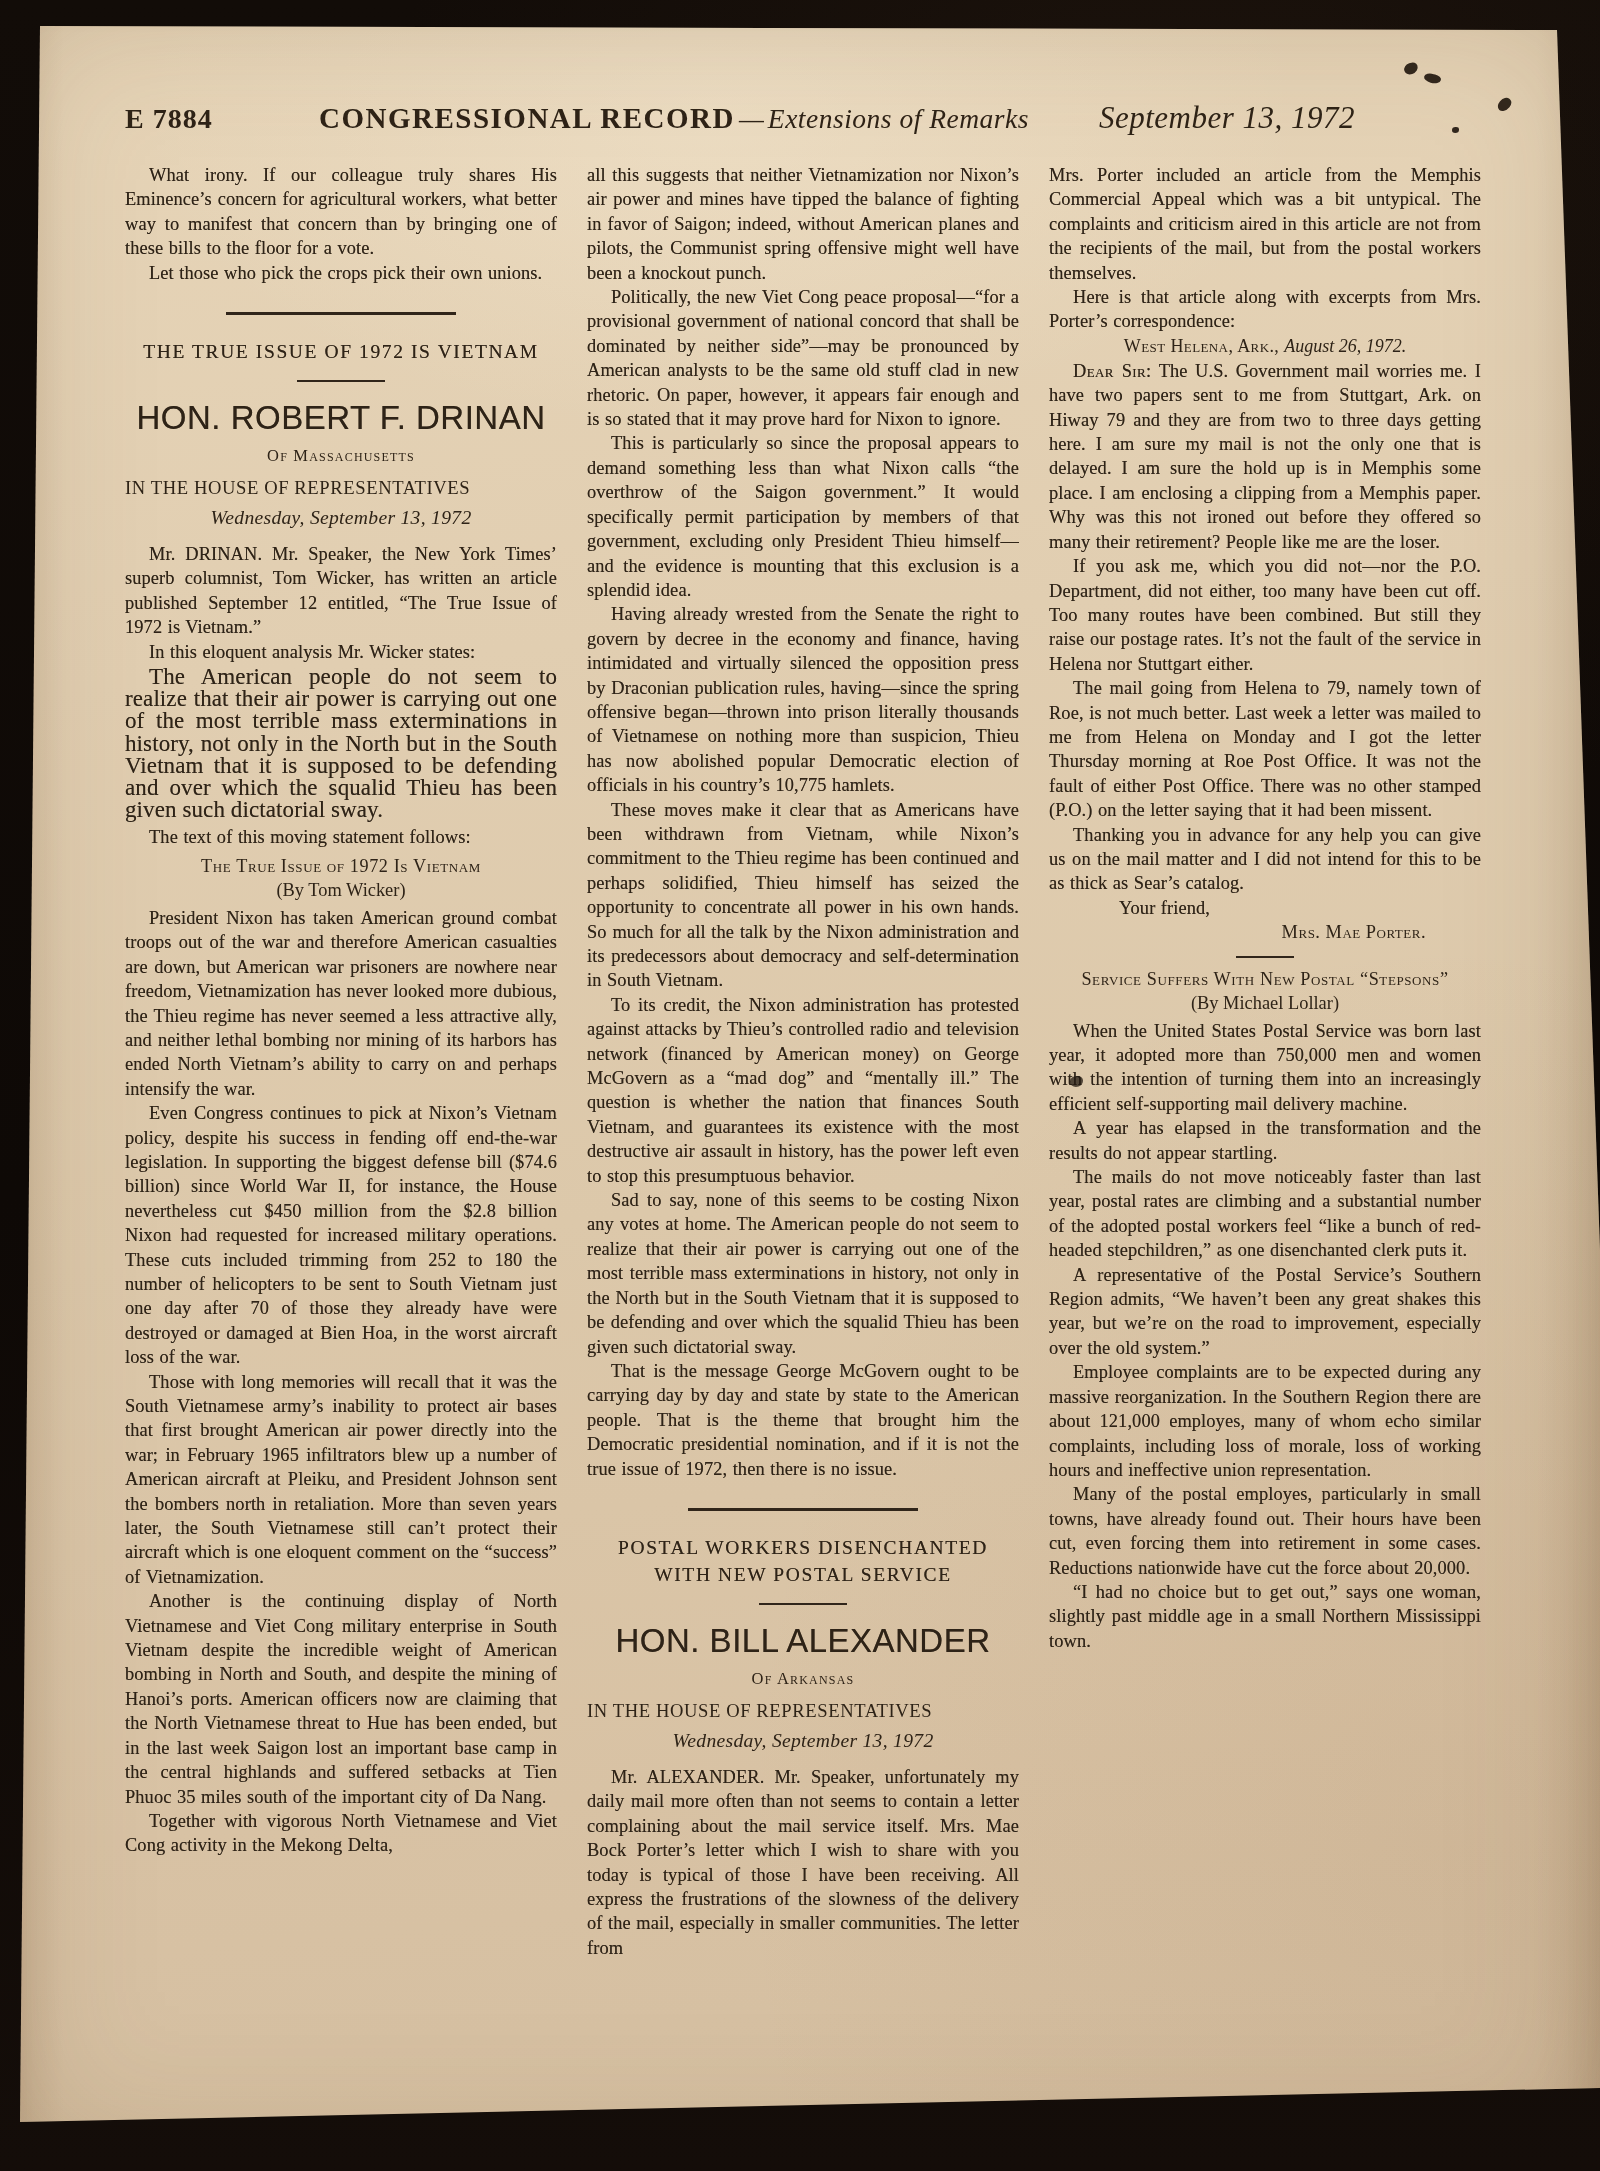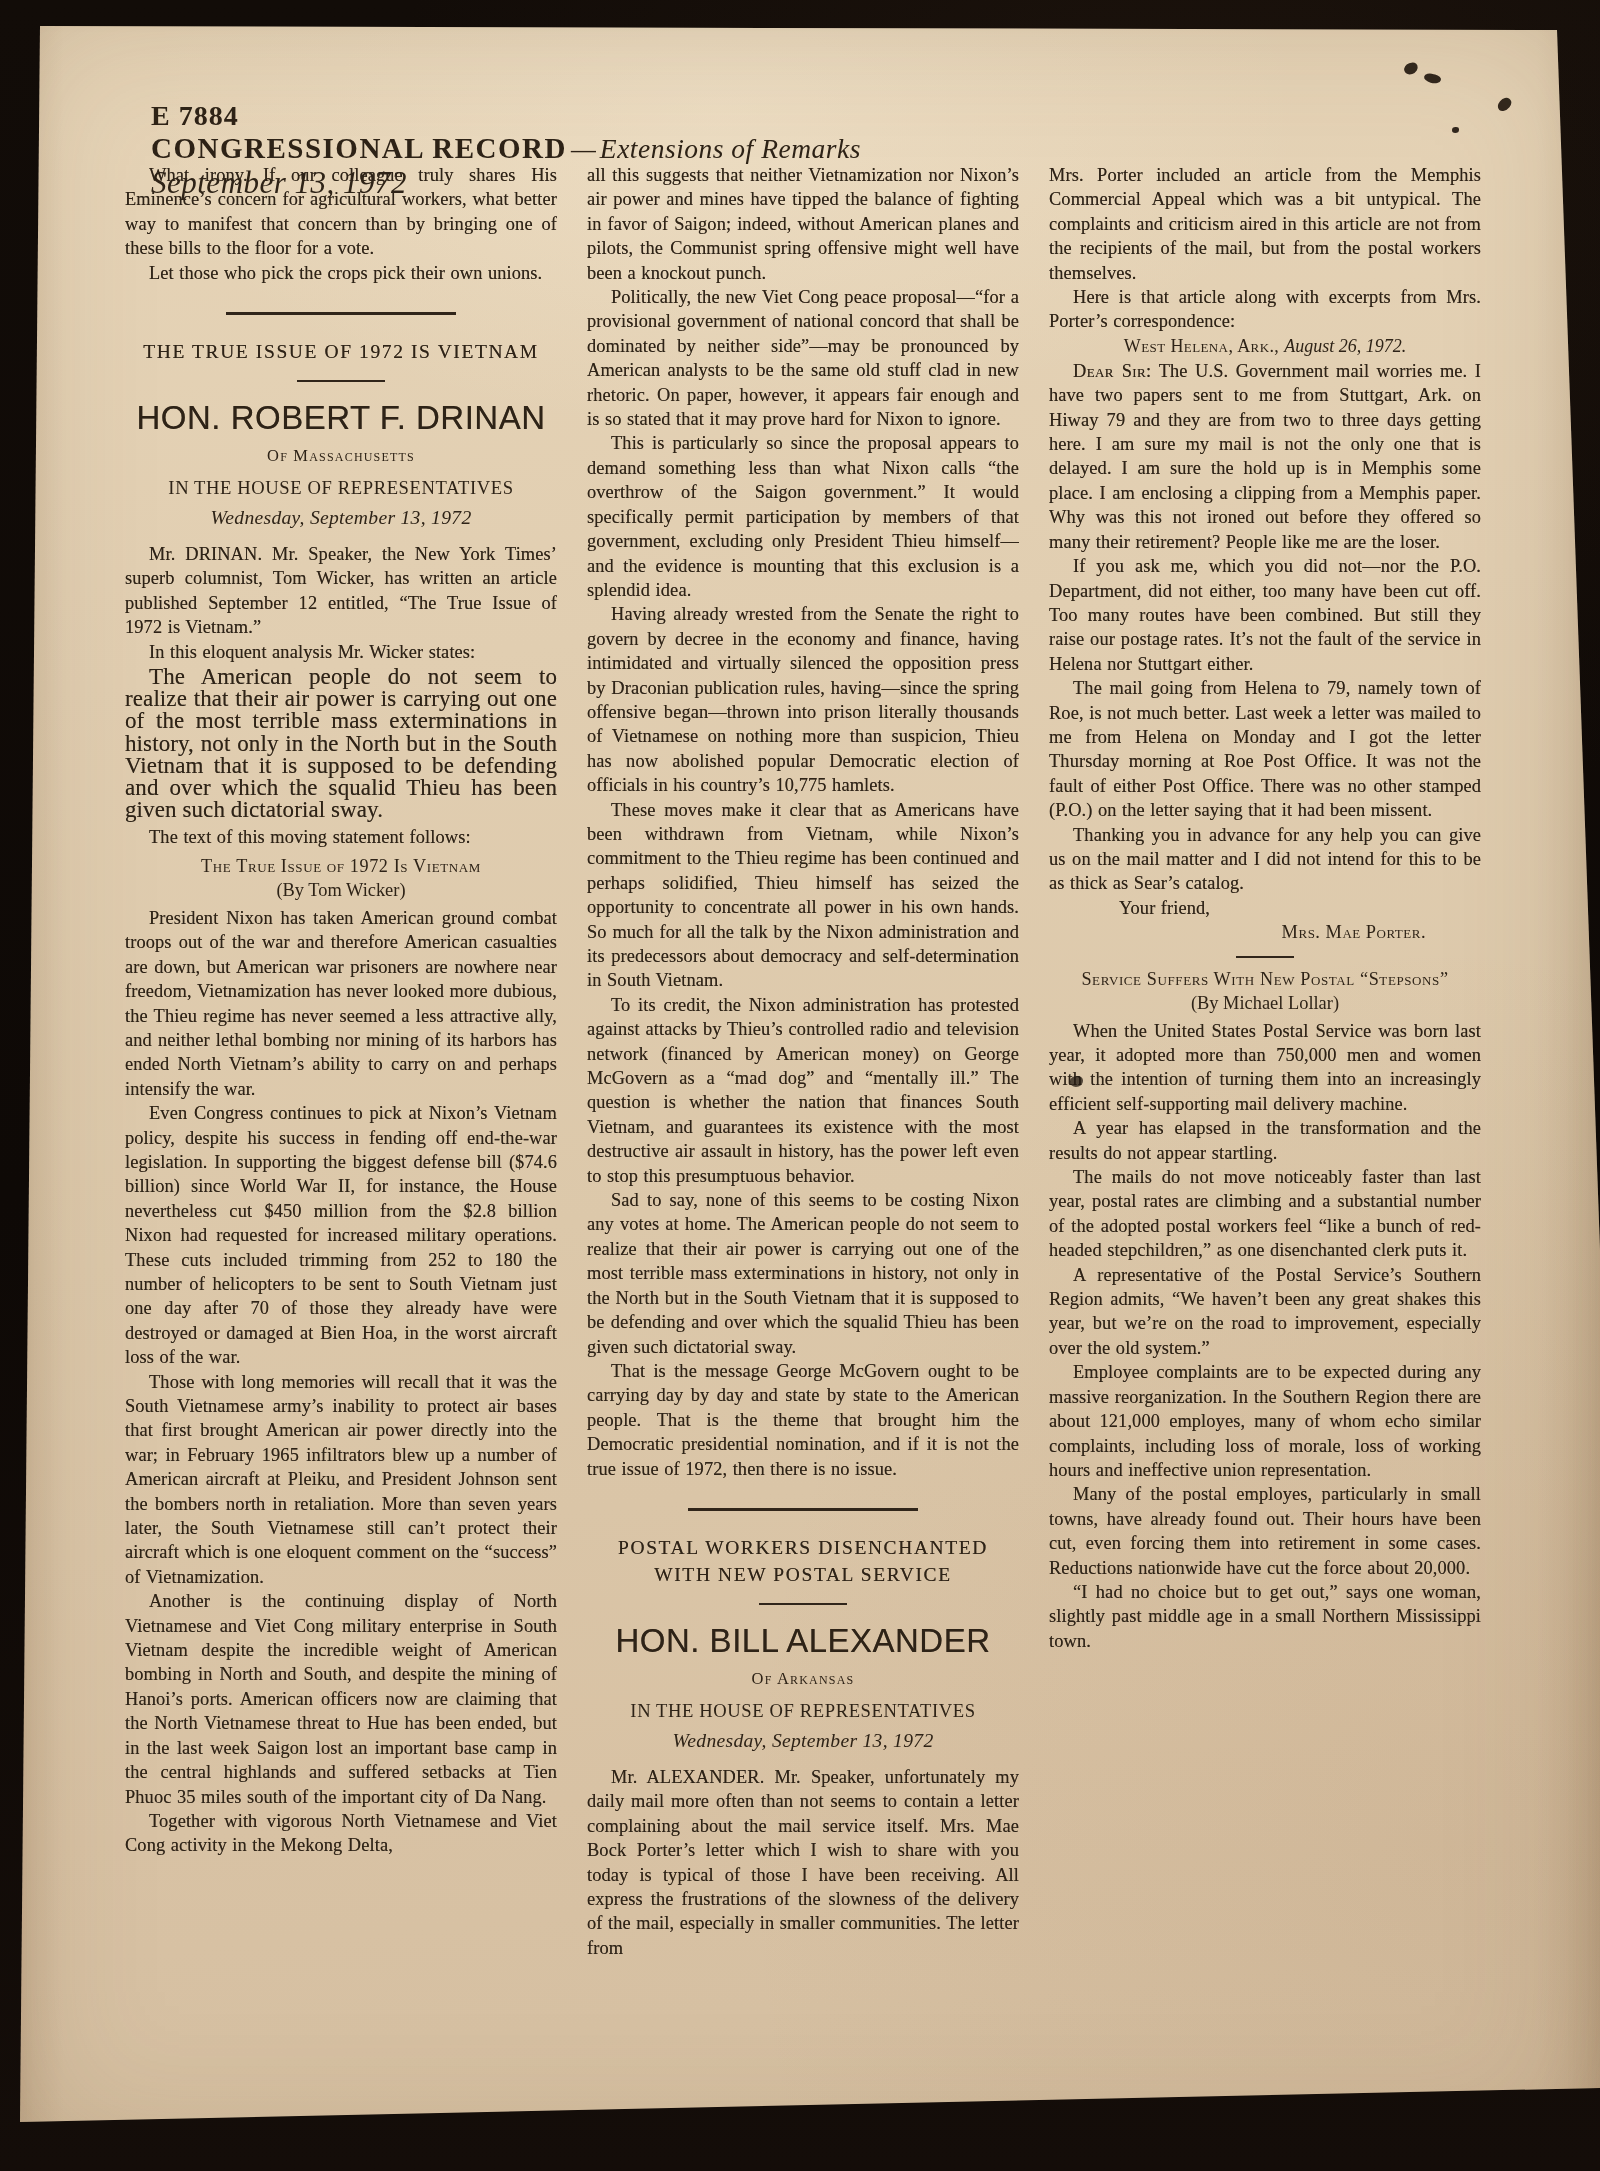--- a/index.html
+++ b/index.html
@@ -18,21 +18,21 @@
       radial-gradient(1000px 1300px at 90% 85%, rgba(140,95,55,0.10), transparent 70%),
       linear-gradient(90deg, rgba(110,75,40,0.16), transparent 4%),
       linear-gradient(270deg, rgba(110,75,40,0.10), transparent 4%),
       linear-gradient(175deg,#e7d5b8 0%,#e1ceb1 30%,#dcc8aa 55%,#d8c2a4 80%,#d4bea0 100%);
   }
   .paper-vignette{position:absolute;inset:0;pointer-events:none;
     box-shadow:inset 0 0 150px rgba(100,70,40,0.25), inset 0 0 35px rgba(100,70,40,0.14);}
   .ink{color:#2e2317;}
   .page-header{
     position:absolute;top:100px;left:125px;width:1338px;
-    display:flex;align-items:baseline;color:#2e2317;flex-direction:column;
+    display:flex;align-items:baseline;color:#2e2317;
   }
   .page-num{font-size:28px;font-weight:700;letter-spacing:1px;width:150px;flex:0 0 auto;}
   .header-center{flex:1 1 auto;text-align:center;white-space:nowrap;}
   .cr-title{font-size:29px;font-weight:700;letter-spacing:1.5px;}
   .cr-dash{font-size:28px;font-style:italic;padding:0 4px;}
   .cr-sub{font-size:27.5px;font-style:italic;letter-spacing:0.5px;}
   .header-date{flex:0 0 auto;font-size:31px;font-style:italic;margin-left:26px;margin-right:108px;letter-spacing:0.5px;}
   .columns{
     position:absolute;top:163px;left:125px;width:1338px;
     display:flex;gap:30px;color:#2e2317;
@@ -58,21 +58,21 @@
   .head-caps{
     font-size:19.5px;font-weight:400;text-align:center;letter-spacing:1.6px;
     line-height:27px;margin:0 0 2px;text-shadow:0 0 0.5px rgba(46,35,23,0.6);
   }
   .name-head{
     font-family:"Liberation Sans","DejaVu Sans",sans-serif;
     font-size:33px;font-weight:400;text-align:center;letter-spacing:0.5px;
     line-height:38px;margin:0 0 9px;text-shadow:0 0 0.6px rgba(46,35,23,0.6);
   }
   .state-line{text-align:center;font-variant:small-caps;font-size:16.5px;letter-spacing:1.2px;margin:0 0 11px;}
-  .chamber-line{text-align:center;font-size:18.6px;letter-spacing:0.6px;margin:0 0 8px;}
+  .chamber-line{font-size:18.6px;letter-spacing:0.6px;margin:0 0 8px;}
   .date-line{text-align:center;font-style:italic;font-size:19.6px;margin:0 0 13px;letter-spacing:0.3px;}
   .subhead-sc{text-align:center;font-variant:small-caps;font-size:18.2px;letter-spacing:0.6px;line-height:24px;margin:4px 0 1px;}
   .byline{text-align:center;font-size:18.4px;margin:2px 0 5px;}
   .addr{text-align:center;font-size:18px;margin:2px 0 2px;}
   .addr .sc{font-variant:small-caps;letter-spacing:0.4px;}
   .addr .it{font-style:italic;}
   .sc-lead{font-variant:small-caps;letter-spacing:0.4px;}
   .signoff{text-indent:70px;}
   .signature{text-align:right;padding-right:55px;font-variant:small-caps;font-size:18.4px;letter-spacing:0.5px;line-height:24.4px;}
   .speck{position:absolute;background:#221810;border-radius:55% 45% 60% 50%;opacity:0.92;}

